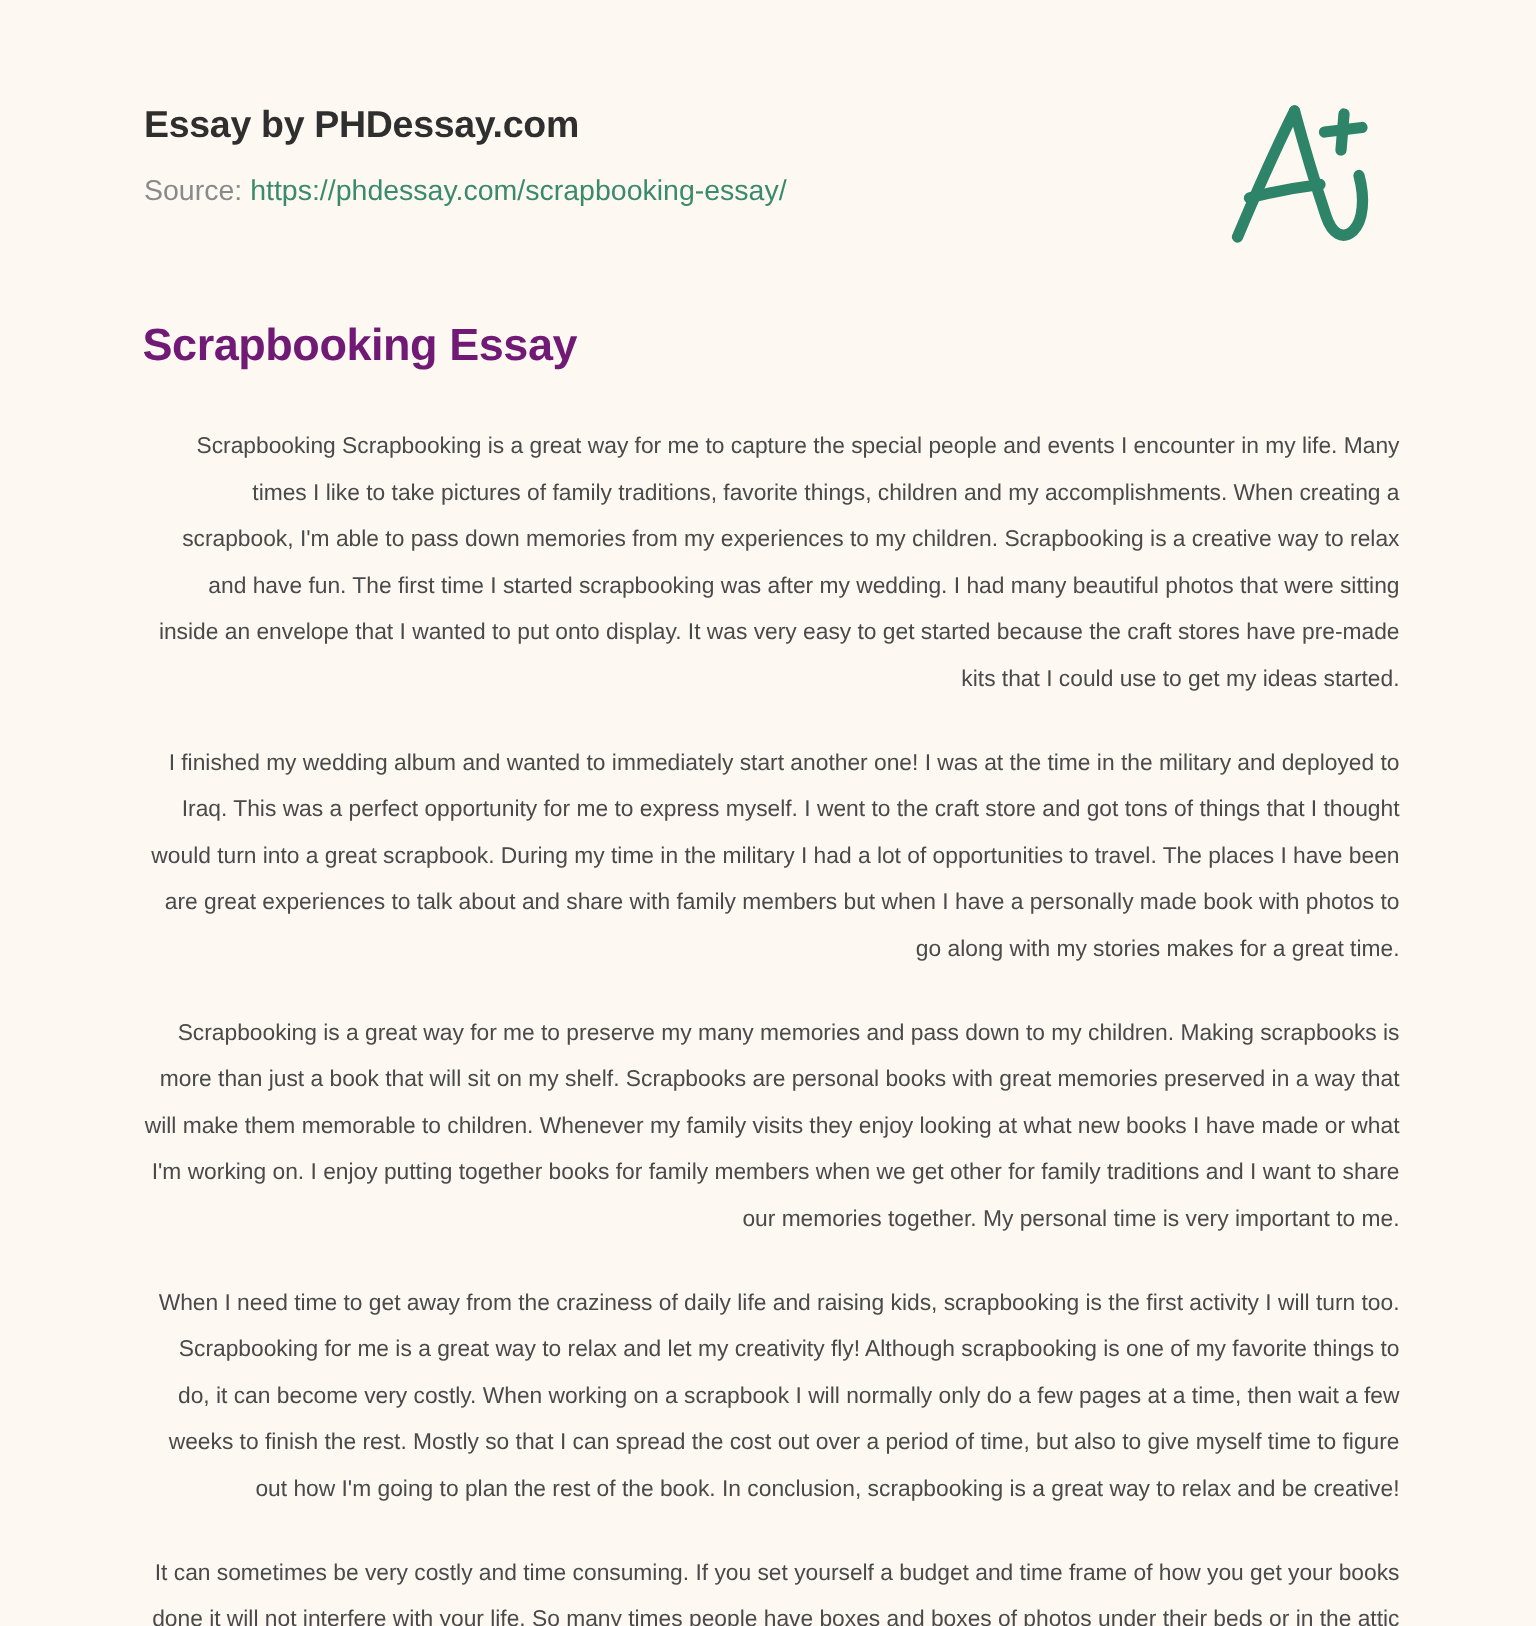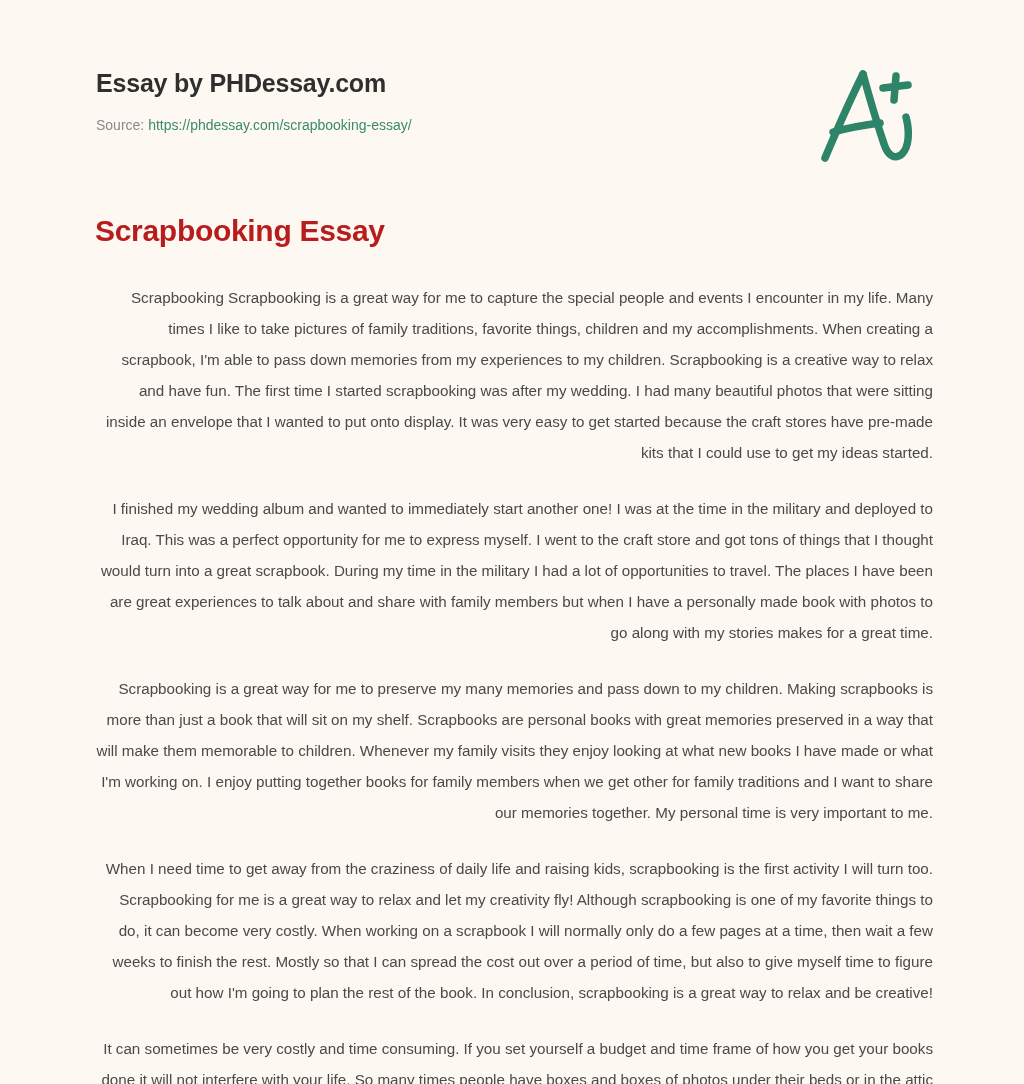--- a/index.html
+++ b/index.html
@@ -43,21 +43,21 @@
     font-weight: bold;
     color: #2f2f2f;
     letter-spacing: -0.2px;
     line-height: 1.2;
     margin: 0;
     white-space: nowrap;
   }
 
   .source-line {
     margin-top: 19px;
-    font-size: 14px;
+    font-size: 19px;
     color: #8a8a8a;
     white-space: nowrap;
     line-height: 1.2;
   }
 
   .source-label {
     color: #8a8a8a;
   }
 
   .source-url {
@@ -79,21 +79,21 @@
   .article {
     position: absolute;
     left: 95px;
     top: 212px;
     width: 838px;
   }
 
   .essay-title {
     font-size: 30px;
     font-weight: bold;
-    color: #b91c1c;
+    color: #701a75;
     margin: 0 0 32px 0;
     letter-spacing: -0.3px;
     line-height: 1.25;
   }
 
   .essay-body p {
     margin: 0 0 25px 0;
     font-size: 15.2px;
     line-height: 31px;
     color: #4a4a4a;

